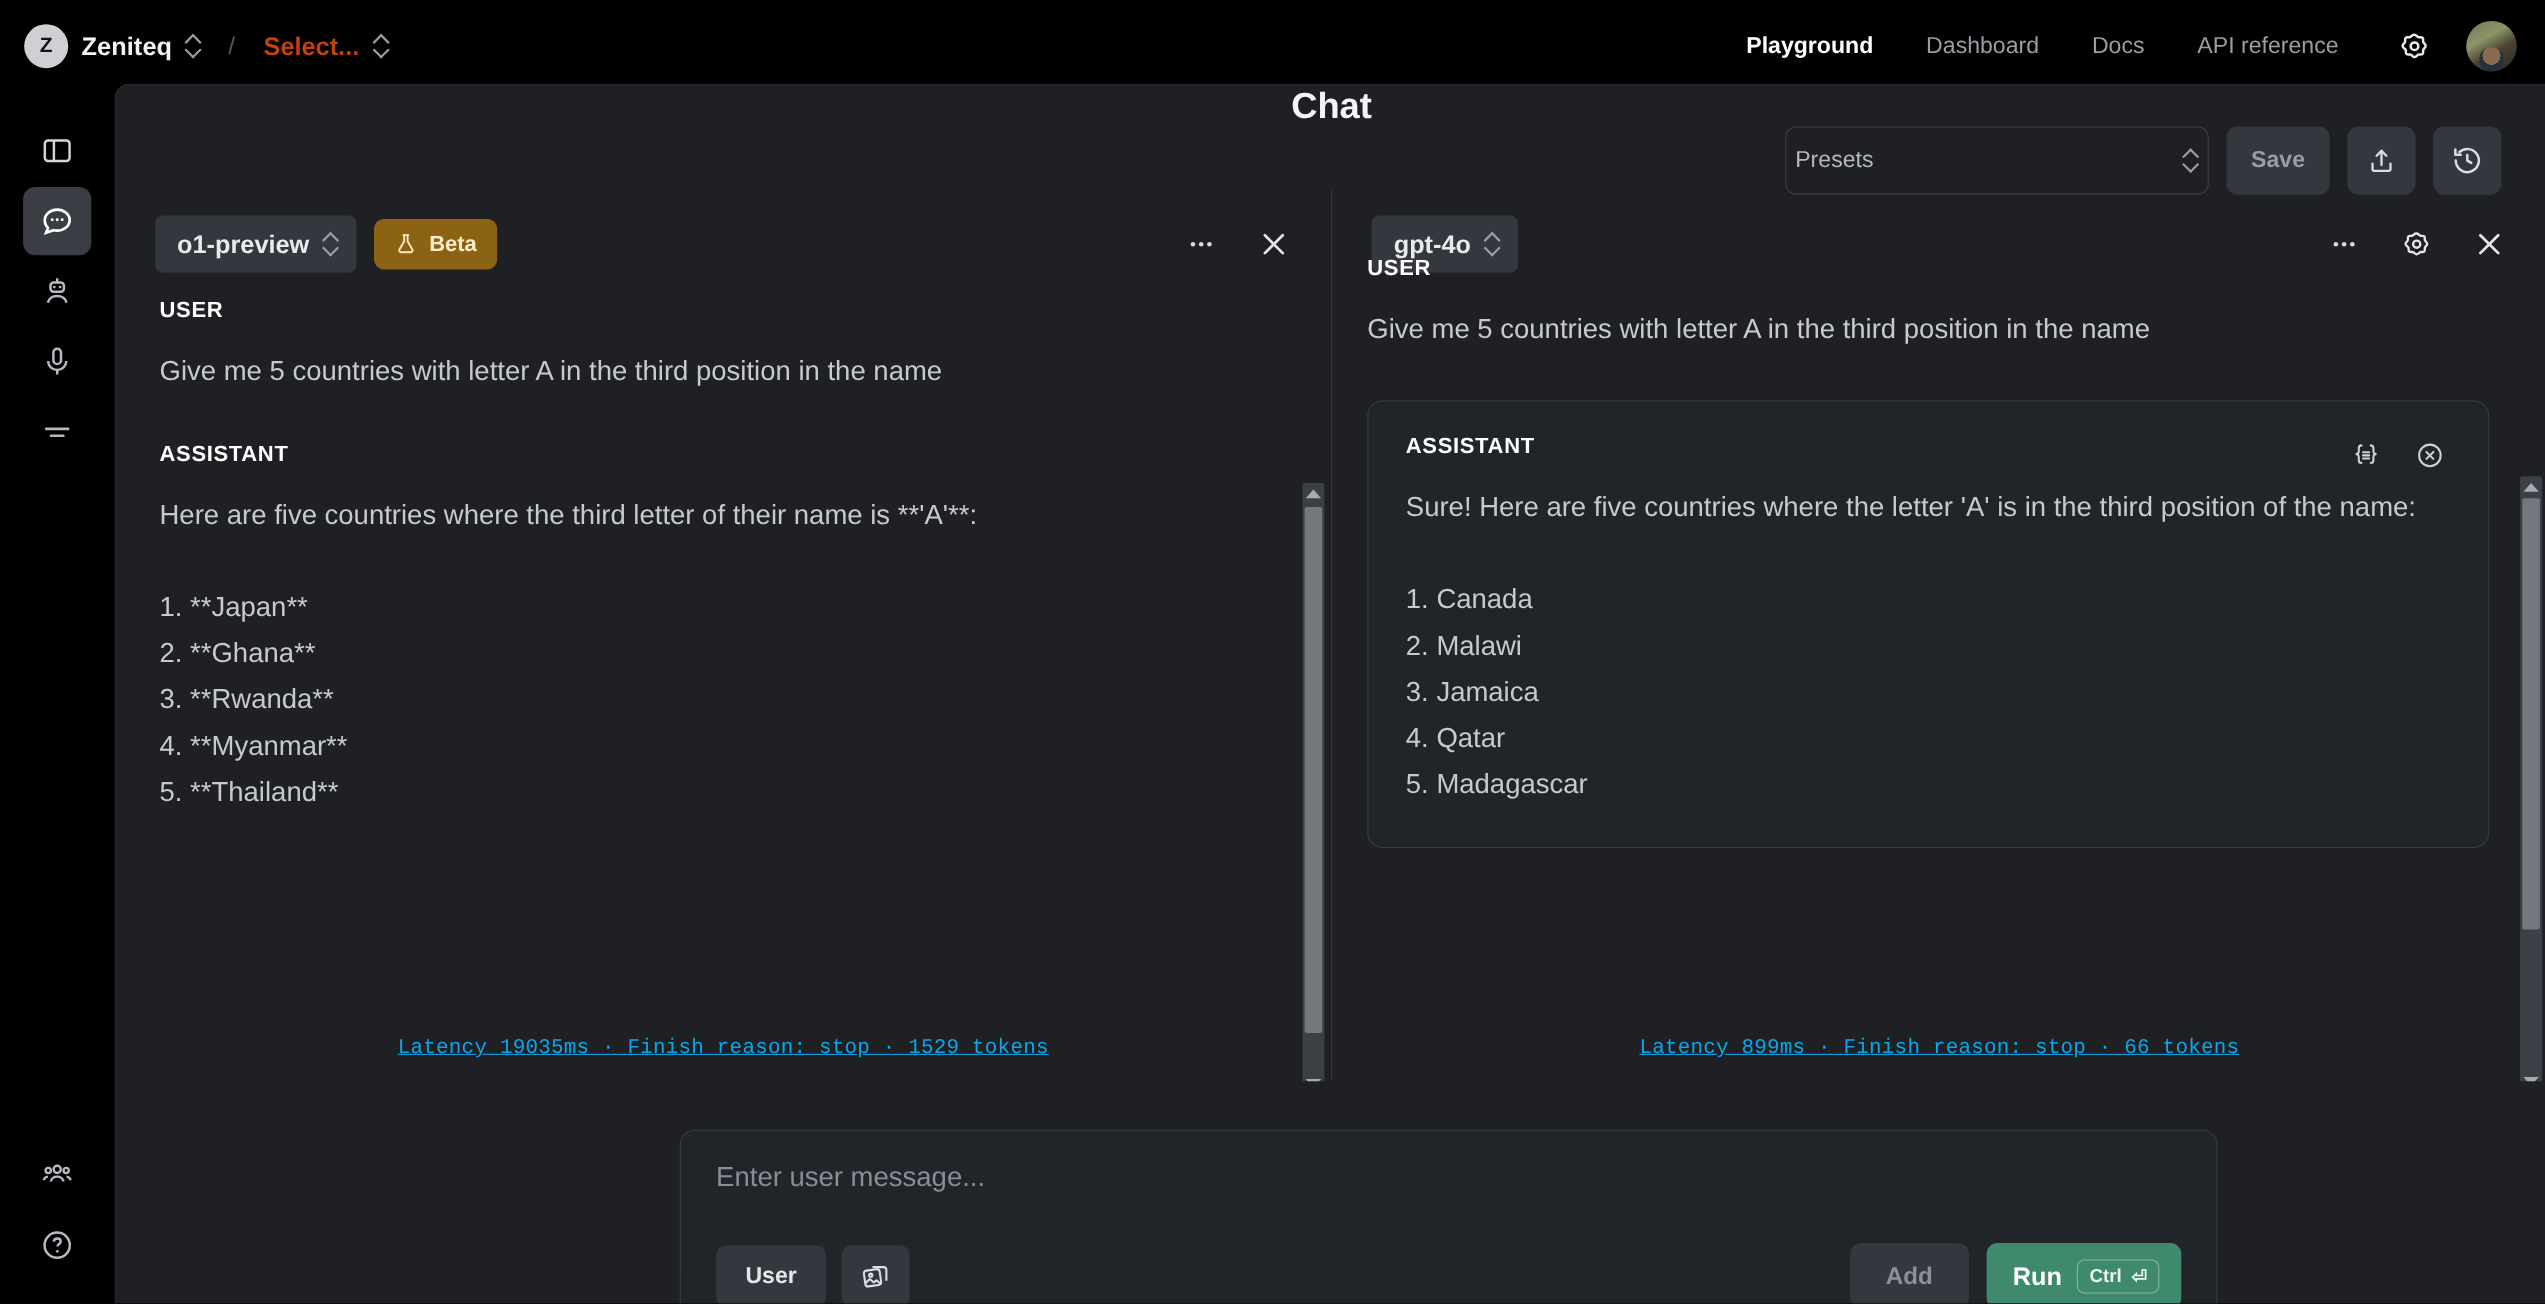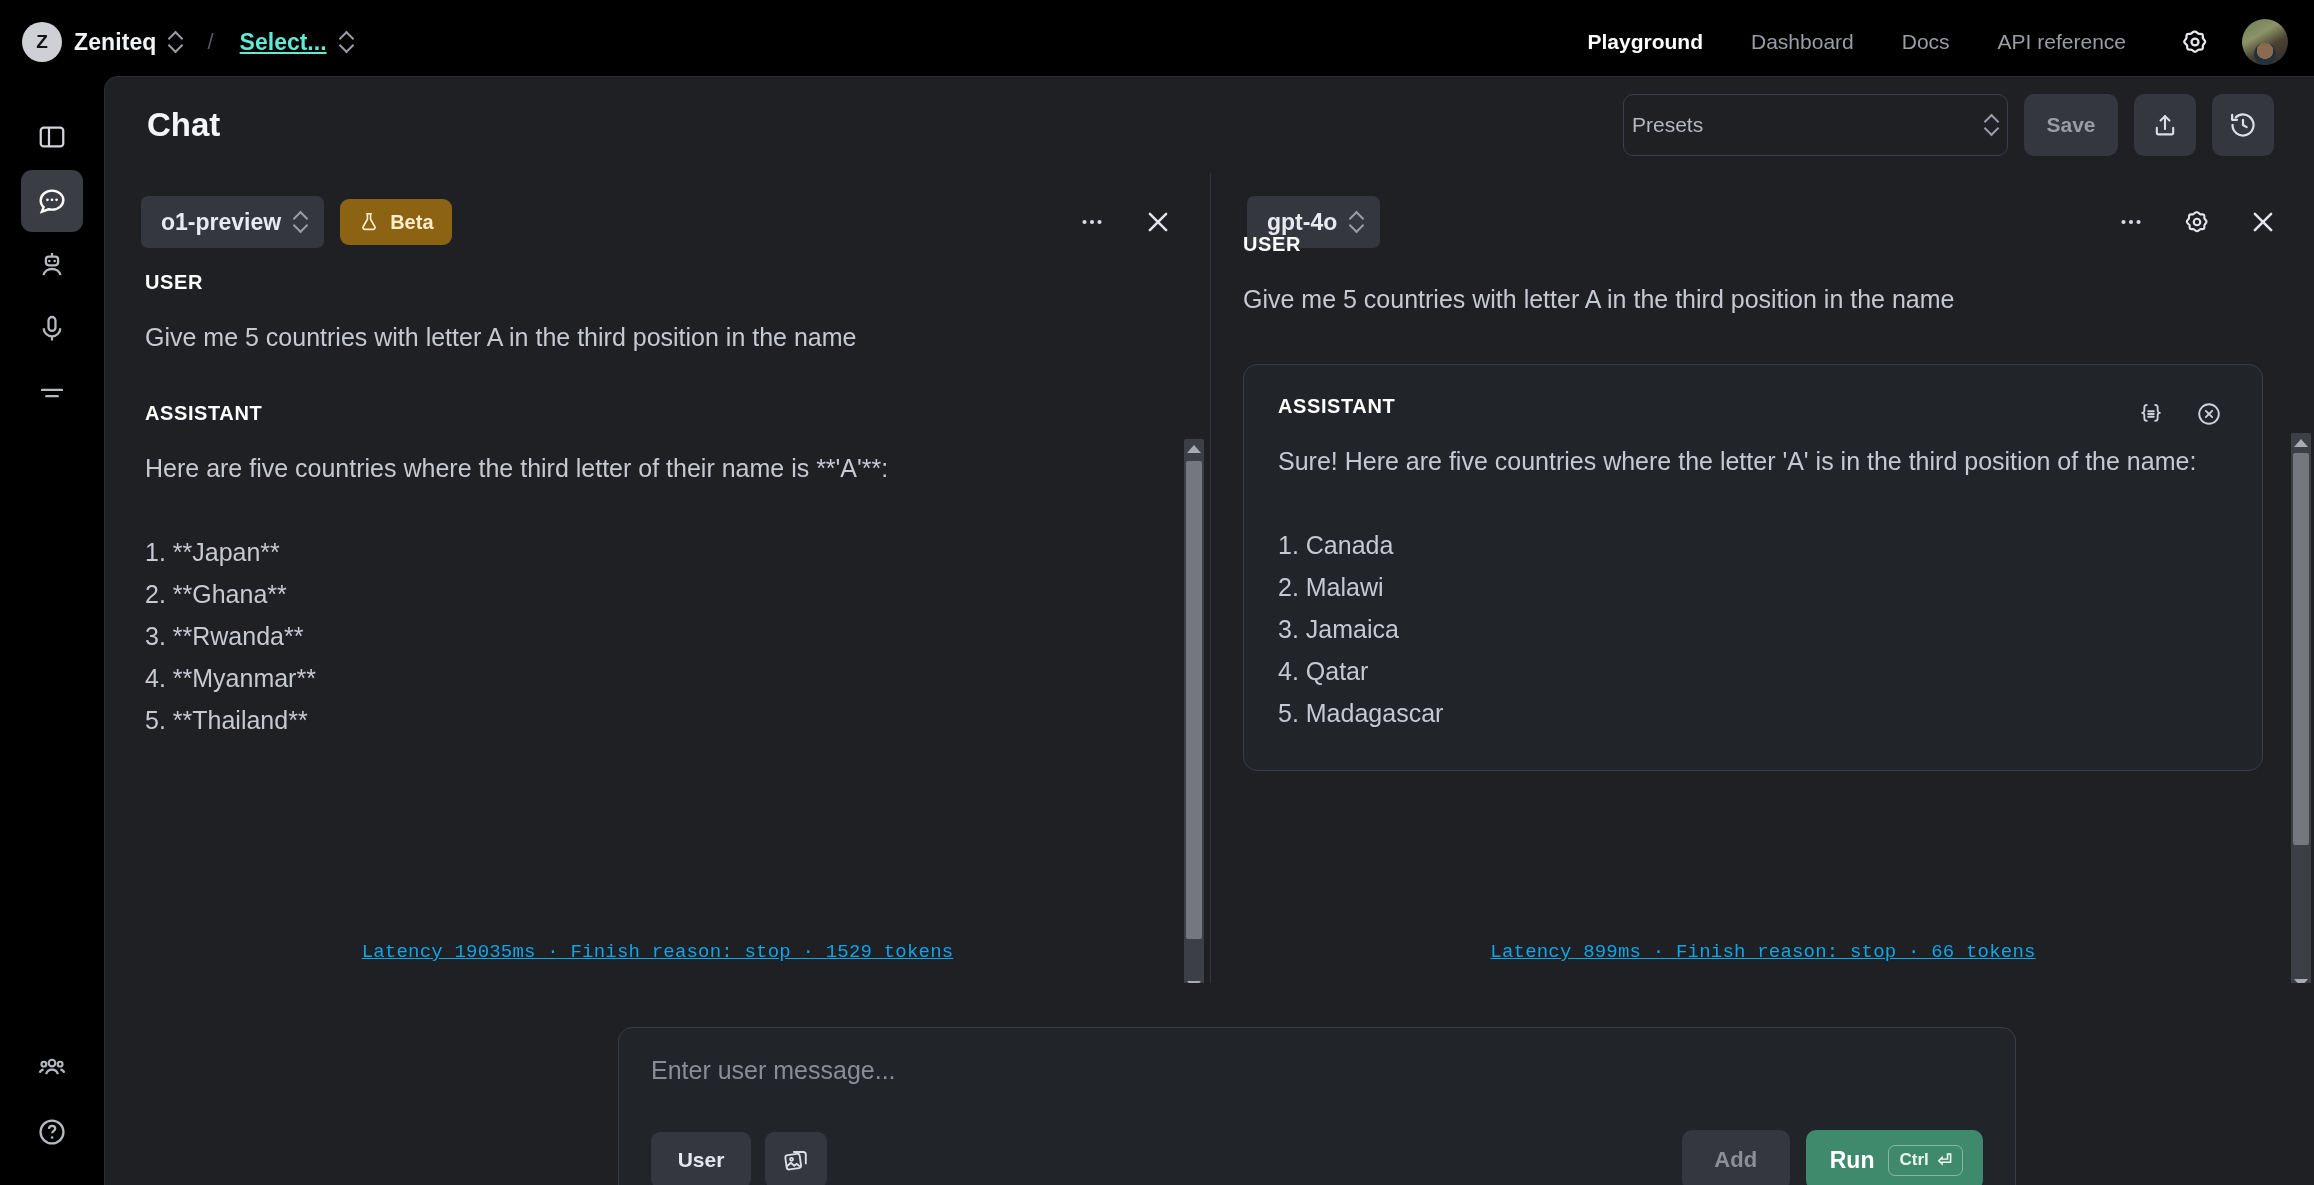--- a/index.html
+++ b/index.html
@@ -26,21 +26,21 @@
   }
   .brand-name { color: #f2f3f5; font-size: 23px; font-weight: 700; letter-spacing: .1px; }
   .chev-updown { display: inline-block; width: 15px; height: 20px; position: relative; flex: 0 0 auto; }
   .chev-updown::before, .chev-updown::after {
     content: ""; position: absolute; left: 2px; width: 9px; height: 9px;
     border-left: 2px solid #9a9ca6; border-top: 2px solid #9a9ca6;
   }
   .chev-updown::before { top: 1px; transform: rotate(45deg); }
   .chev-updown::after  { bottom: 1px; transform: rotate(225deg); }
   .slash { color: #55585f; font-size: 22px; margin: 0 14px 0 12px; }
-  .proj-name { color: #5eead4; font-size: 23px; font-weight: 700; text-decoration: underline; }
+  .proj-name { color: #c2410c; font-size: 23px; font-weight: 700; }
 
   .topnav { margin-left: auto; display: flex; align-items: center; gap: 0; }
   .topnav a {
     color: #9a9ca6; font-size: 21px; text-decoration: none;
     padding: 0 24px; white-space: nowrap;
   }
   .topnav a.active { color: #ffffff; font-weight: 700; }
   .icon-btn-plain {
     width: 46px; height: 46px; margin-left: 22px;
     display: flex; align-items: center; justify-content: center;
@@ -79,20 +79,21 @@
     width: 2210px; height: 1109px;
     background: #1e2024;
     border-top-left-radius: 14px;
     border-left: 1px solid #2b2d33;
     border-top: 1px solid #2b2d33;
     overflow: hidden;
   }
   .main-header {
     height: 96px; display: flex; align-items: center;
     padding: 0 40px 0 42px;
+    flex-direction: column;
   }
   .page-title { color: #f4f5f7; font-size: 33px; font-weight: 700; }
   .header-right { margin-left: auto; display: flex; align-items: center; gap: 16px; }
   .presets-select {
     width: 385px; height: 62px; border-radius: 10px;
     border: 1px solid #3c3f47; background: transparent;
     display: flex; align-items: center; padding: 0 8px;
     color: #b5b7be; font-size: 21px; cursor: pointer;
   }
   .presets-select .chev-updown { margin-left: auto; }

